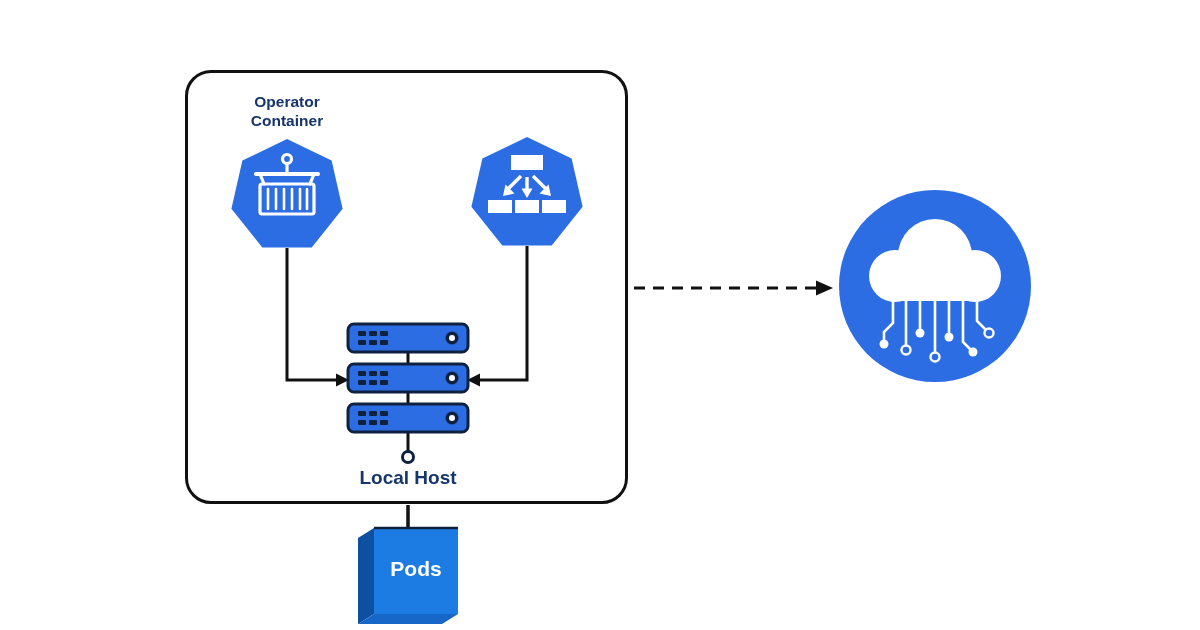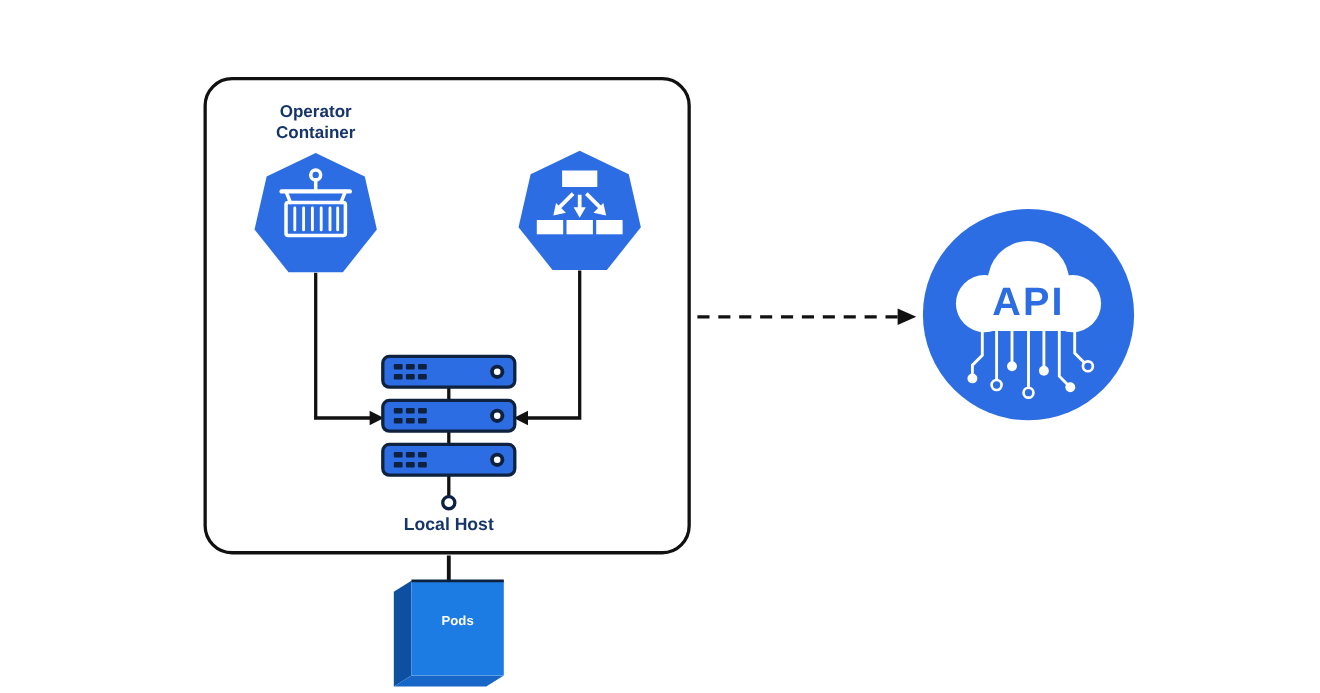--- a/index.html
+++ b/index.html
@@ -24,24 +24,24 @@
   #diagram-svg { left: 0; top: 0; width: 1200px; height: 630px; }
   .node-label {
     color: #16356b;
     font-weight: bold;
     font-size: 15.5px;
     line-height: 19px;
     text-align: center;
   }
   #operator-label  { left: 227px; top: 64px;  width: 120px; }
   #ambassador-label{ left: 467px; top: 64px;  width: 120px; }
-  #localhost-label { left: 348px; top: 440px; width: 120px; font-size: 16px; }
+  #localhost-label { left: 348px; top: 440px; width: 120px; font-size: 19px; }
   #pods-label {
     left: 374px; top: 529px; width: 84px;
-    color: #ffffff; font-weight: bold; font-size: 12px;
+    color: #ffffff; font-weight: bold; font-size: 21px;
     text-align: center;
   }
   #api-label {
     left: 875px; top: 225px; width: 120px;
     color: #2d6de3; font-weight: bold; font-size: 36px;
     letter-spacing: 2px; text-align: center;
   }
 </style>
 </head>
 <body>
@@ -179,15 +179,14 @@
     </g>
   </svg>
 
   <div id="operator-label" class="abs node-label">Operator Container</div>
 
 
   <div id="localhost-label" class="abs node-label">Local Host</div>
 
   <div id="pods-label" class="abs">Pods</div>
 
-  <div id="api-label" class="abs">API</div>
 
 </div>
 
 </body></html>

